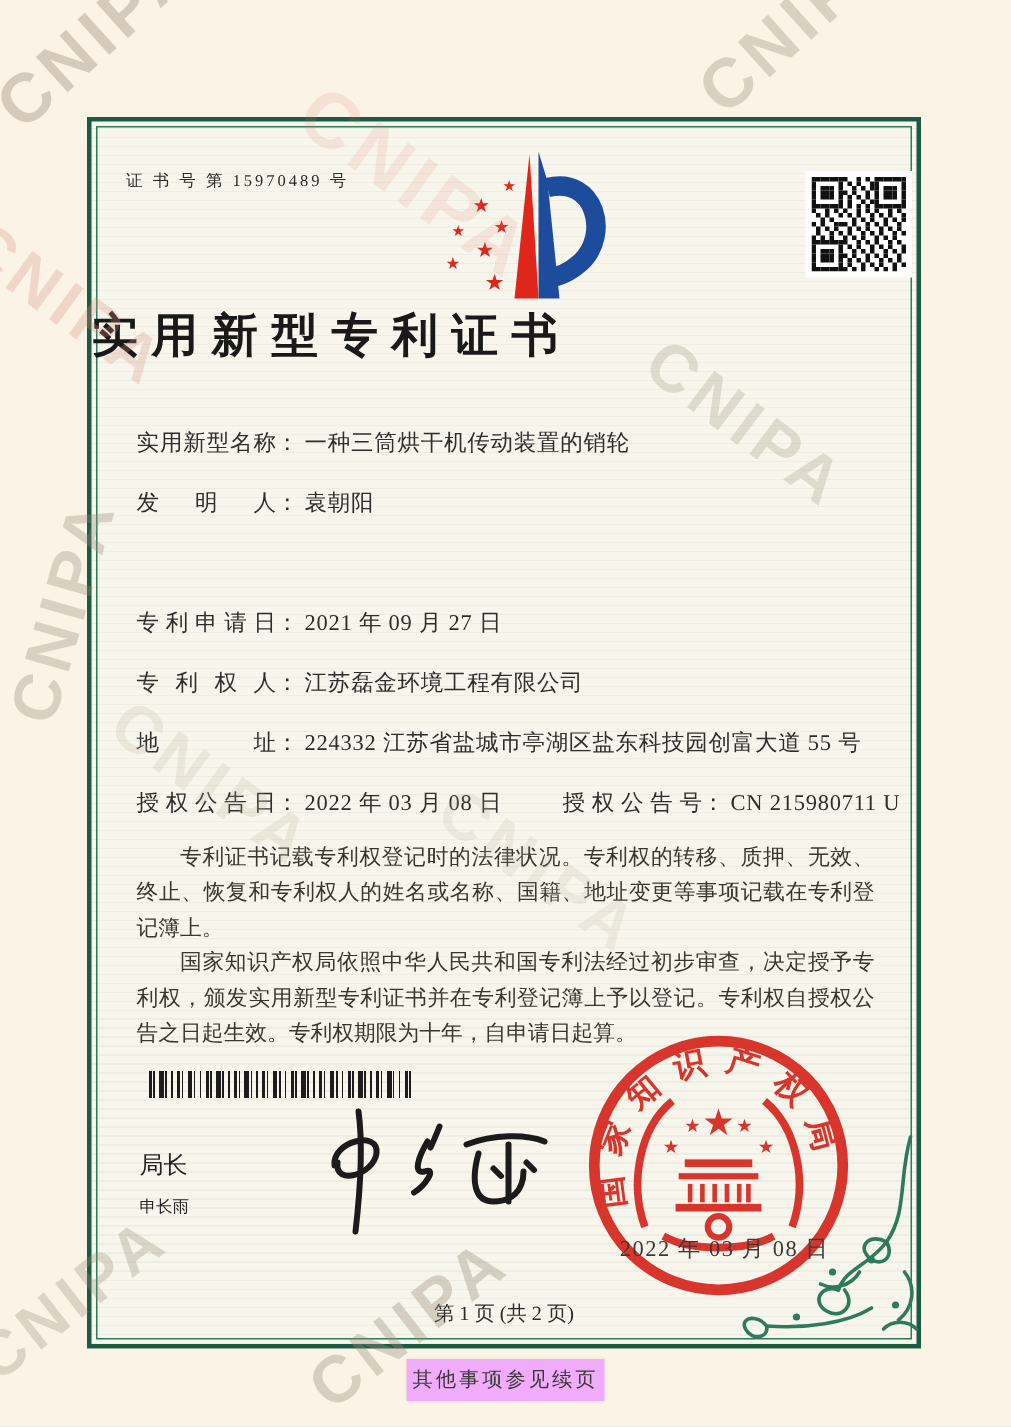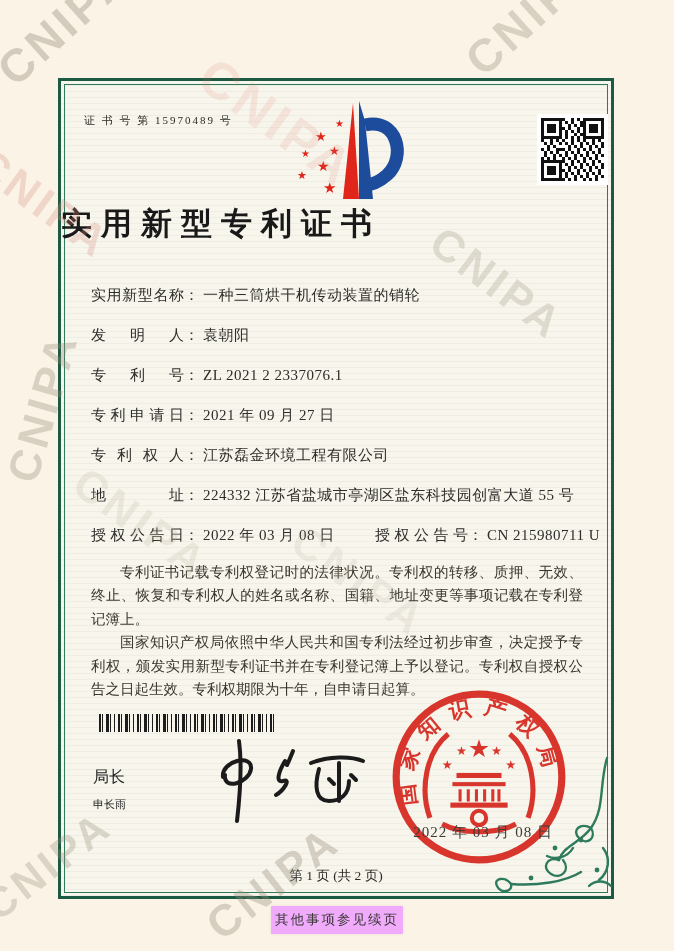--- a/index.html
+++ b/index.html
@@ -340,23 +340,20 @@
         </svg></div>
 
     <div class="title">实用新型专利证书</div>
 
     <div class="field" style="top:205px">
       <span class="flabel">实用新型名称</span><span>：</span><span class="fvalue">一种三筒烘干机传动装置的销轮</span>
     </div>
     <div class="field" style="top:245px">
       <span class="flabel">发 明 人</span><span>：</span><span class="fvalue">袁朝阳</span>
     </div>
-    <div class="field" style="top:285px">
-      <span class="flabel">专 利 号</span><span>：</span><span class="fvalue">ZL 2021 2 2337076.1</span>
-    </div>
     <div class="field" style="top:325px">
       <span class="flabel">专利申请日</span><span>：</span><span class="fvalue">2021 年 09 月 27 日</span>
     </div>
     <div class="field" style="top:365px">
       <span class="flabel">专 利 权 人</span><span>：</span><span class="fvalue">江苏磊金环境工程有限公司</span>
     </div>
     <div class="field" style="top:405px">
       <span class="flabel">地 址</span><span>：</span><span class="fvalue">224332 江苏省盐城市亭湖区盐东科技园创富大道 55 号</span>
     </div>
     <div class="field" style="top:445px">

